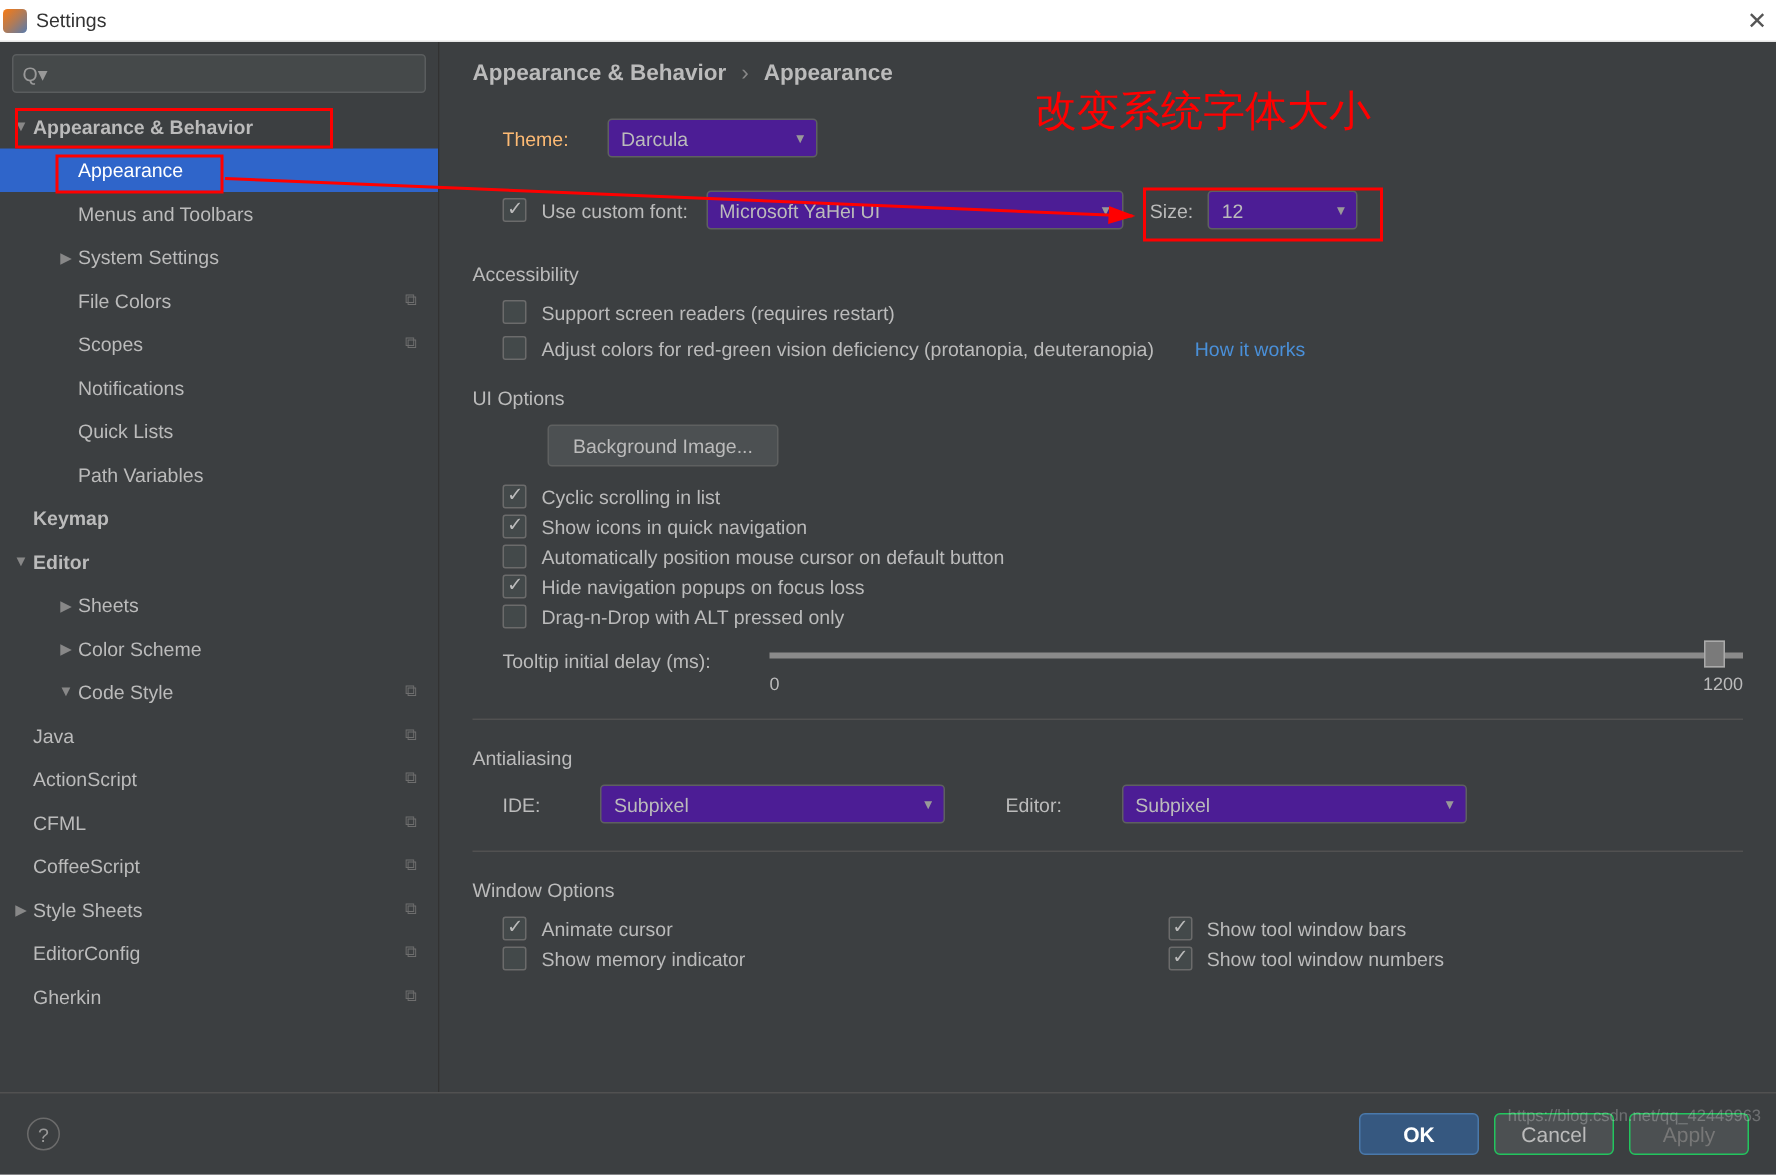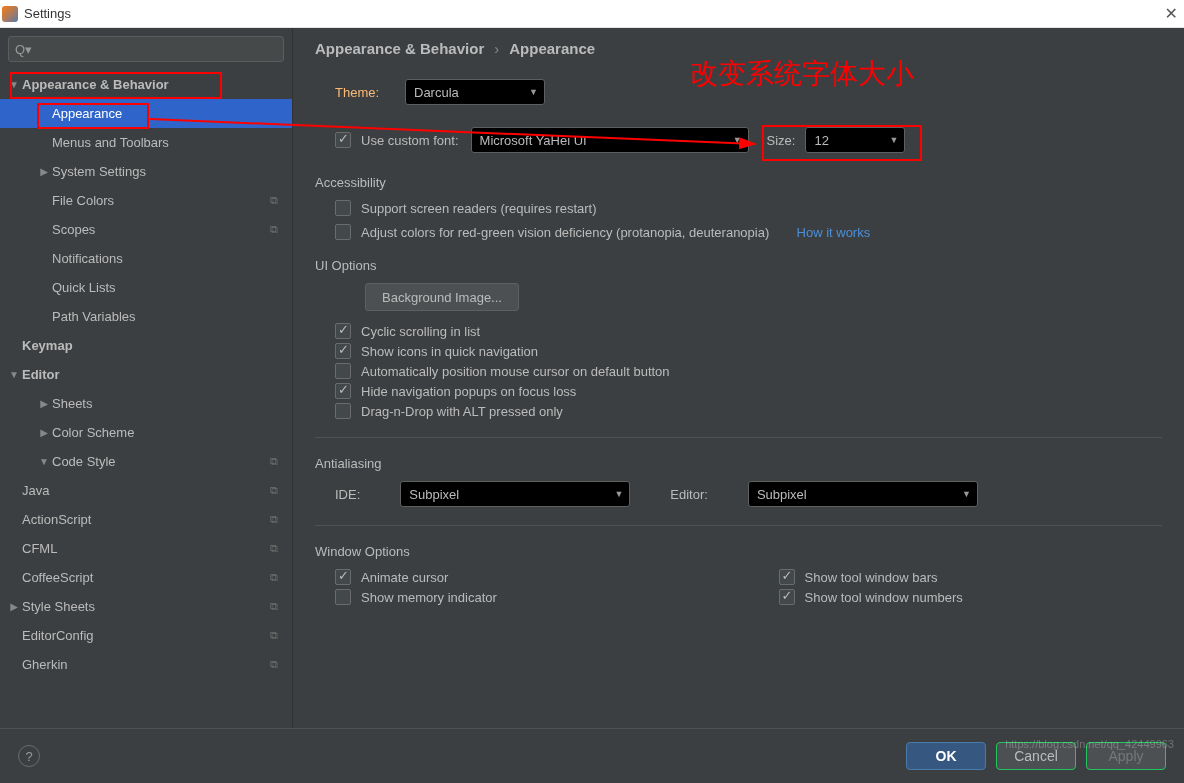--- a/index.html
+++ b/index.html
@@ -110,21 +110,21 @@
 
 .form-row {
   display: flex;
   align-items: center;
   gap: 10px;
   margin-bottom: 22px;
 }
 .form-label { color: #fdba74; min-width: 60px; }
 .combo {
   height: 26px;
-  background: #000000;
+  background: #4c1d95;
   border: 1px solid #5e6060;
   border-radius: 3px;
   display: flex;
   align-items: center;
   padding: 0 8px;
   position: relative;
   color: #bbb;
 }
 .combo-dd {
   position: absolute;
@@ -458,20 +458,29 @@
         </div>
       <div class="checkbox-row tight">
           <span class="cb checked"></span>
           <span>Hide navigation popups on focus loss</span>
         </div>
       <div class="checkbox-row">
           <span class="cb"></span>
           <span>Drag-n-Drop with ALT pressed only</span>
         </div>
 
+      <div class="slider-wrap">
+        <span class="slider-label">Tooltip initial delay (ms):</span>
+        <div class="slider-track">
+          <div class="slider-bar"></div>
+          <div class="slider-thumb" style="left:97%"></div>
+          <span class="slider-min">0</span>
+          <span class="slider-max">1200</span>
+        </div>
+      </div>
     </div>
 
     <hr class="separator">
 
     <div class="section-title first">Antialiasing</div>
     <div class="aa-row" style="margin-left:20px">
       <span>IDE:</span>
       <div class="combo" style="width:230px">
         <span>Subpixel</span>
         <span class="combo-dd">▼</span>

